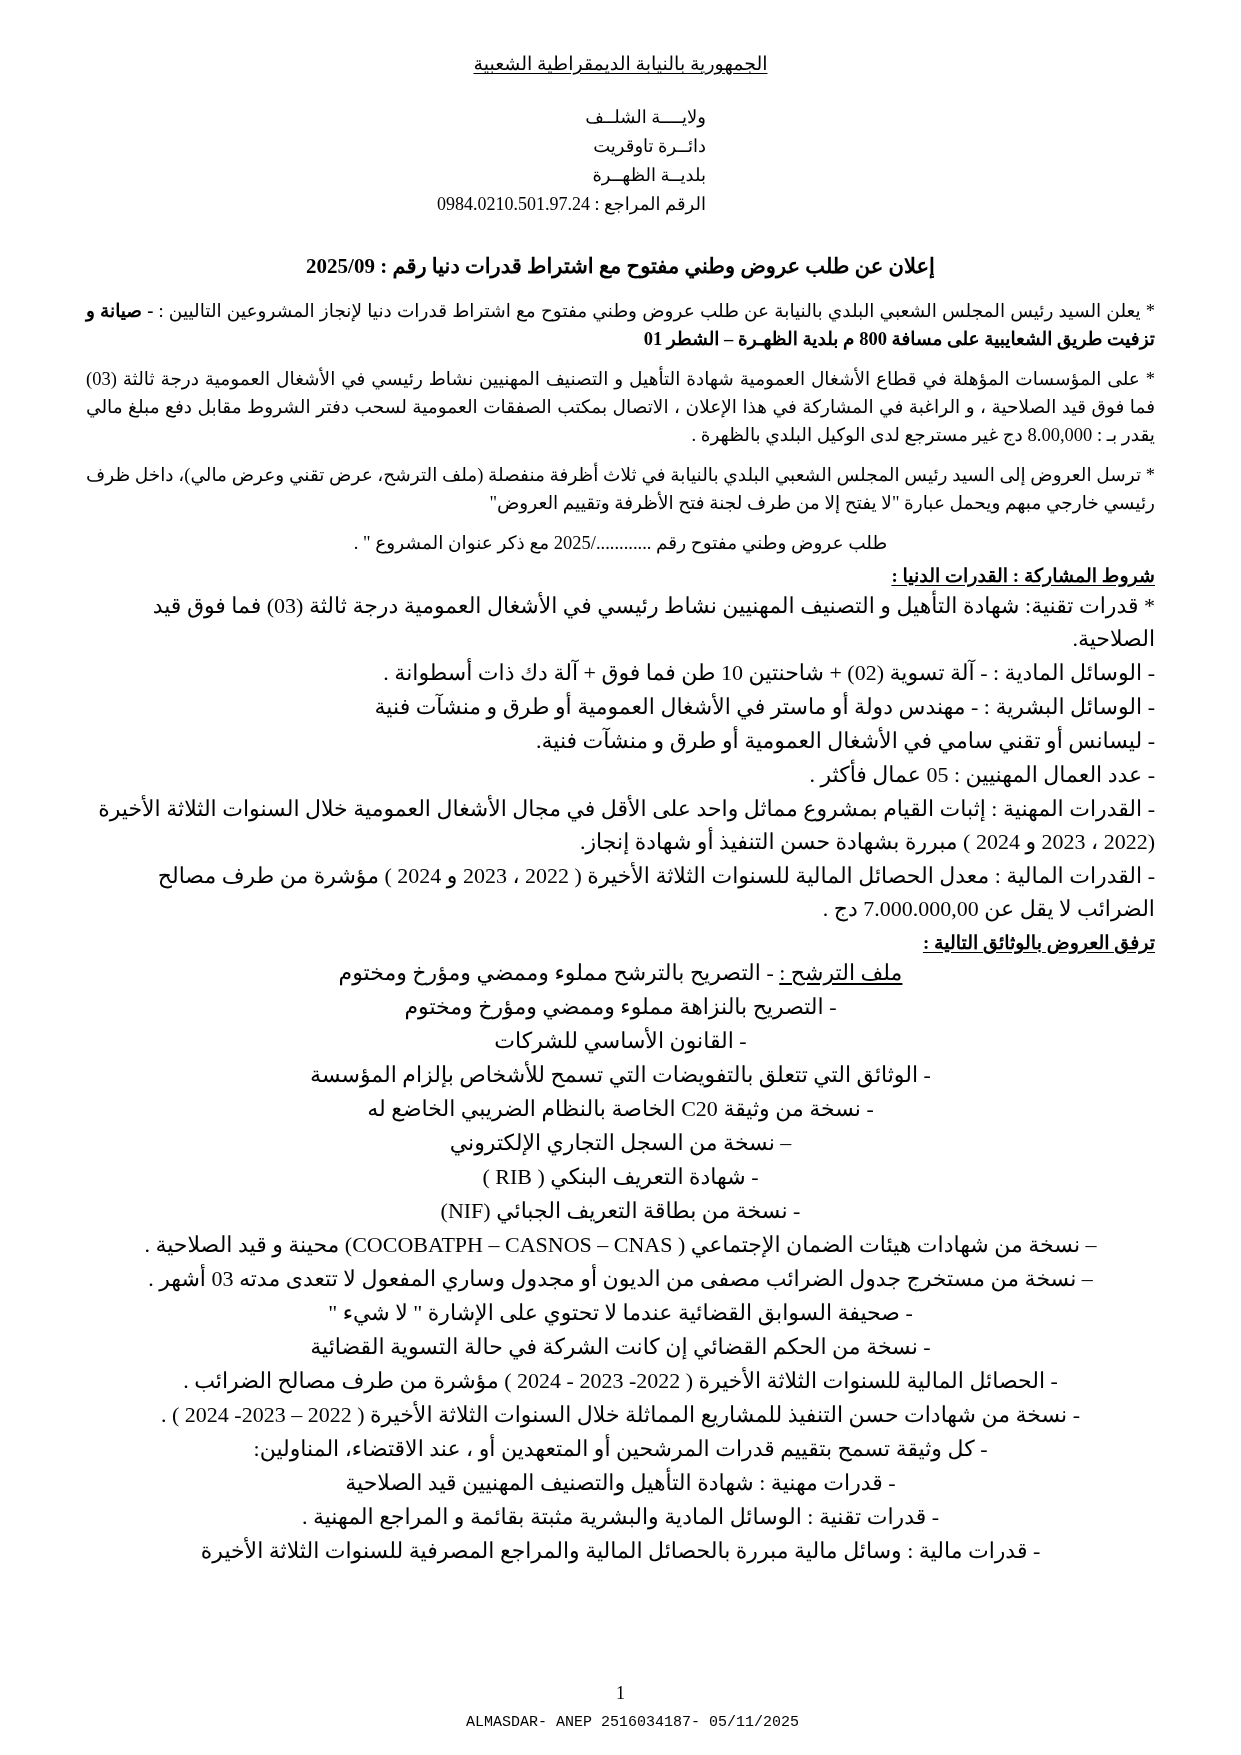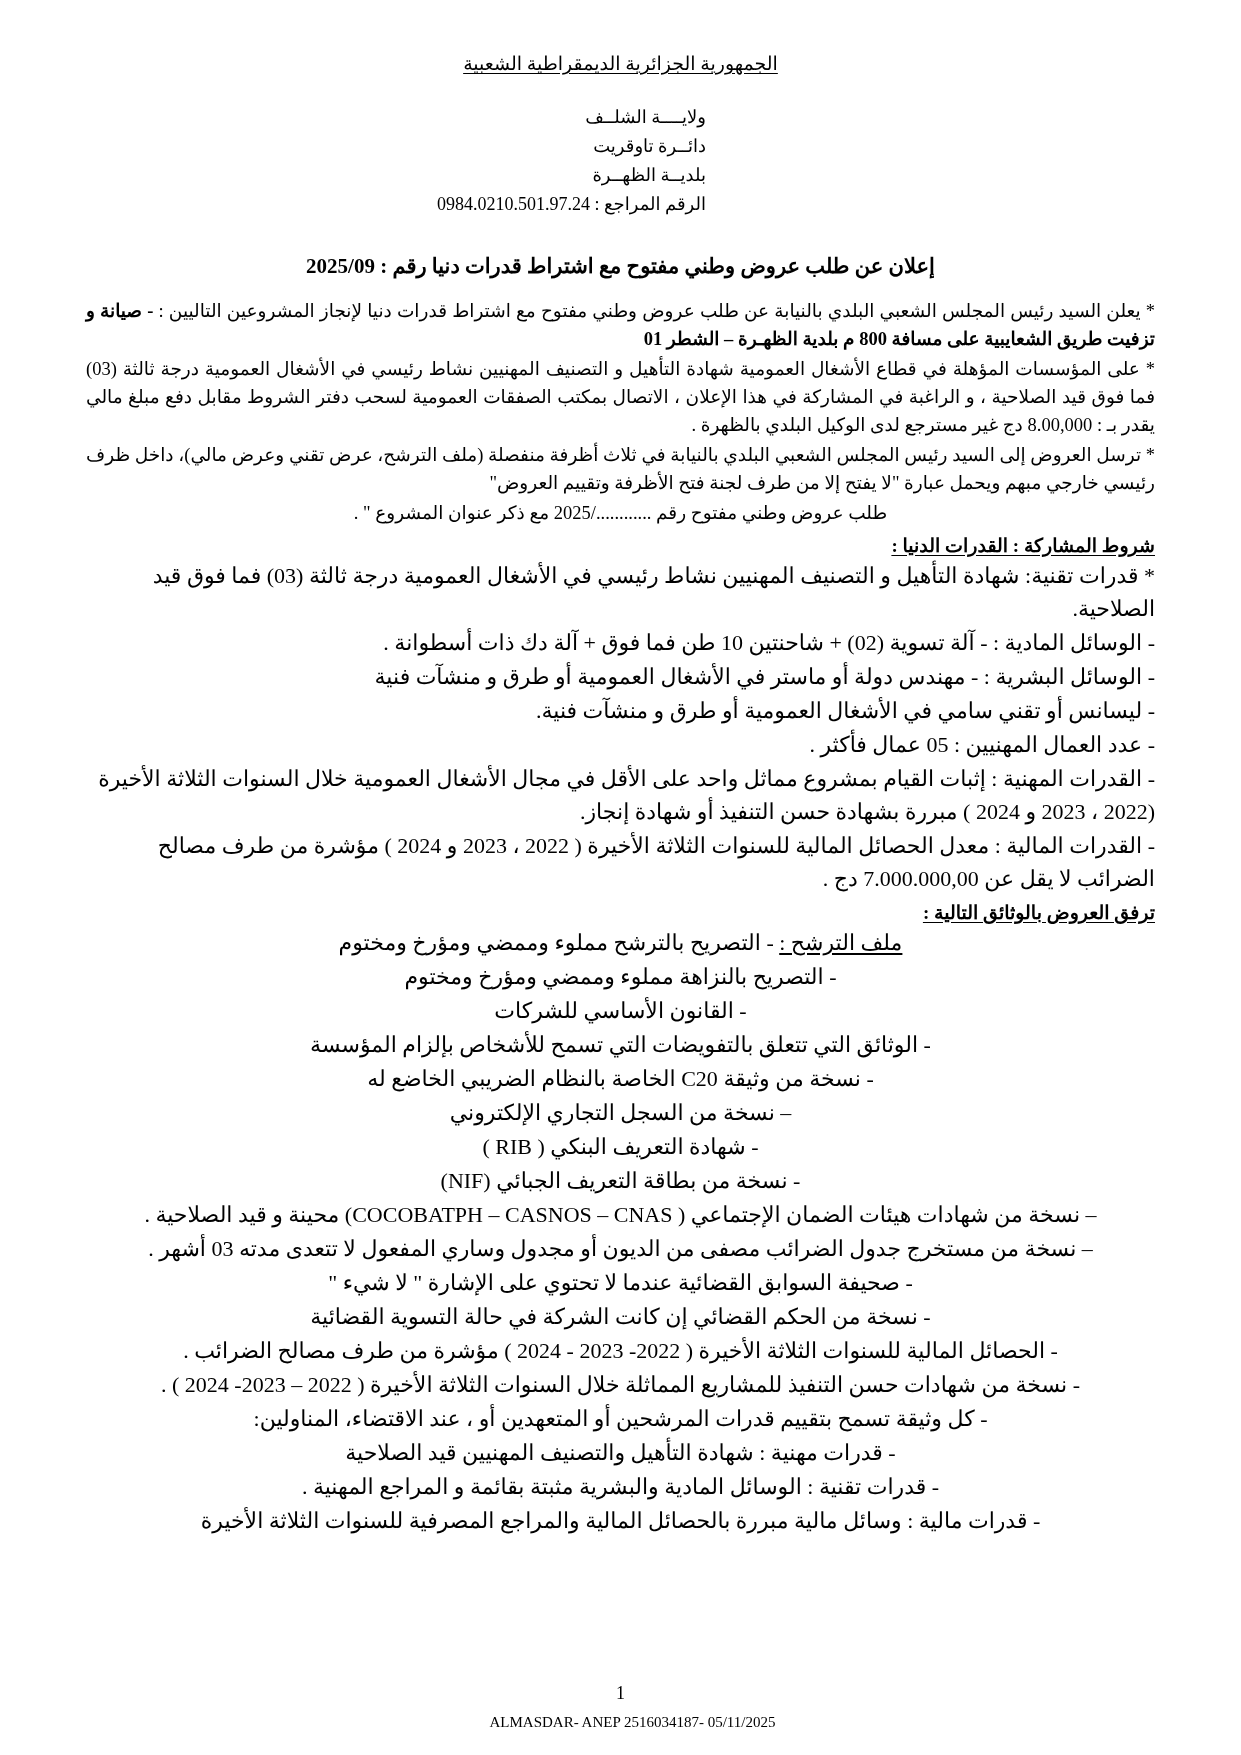--- a/index.html
+++ b/index.html
@@ -46,21 +46,21 @@
   .title {
     text-align: center;
     font-weight: bold;
     font-size: 21px;
     margin: 10px 0 18px 0;
   }
   .para {
     font-size: 18.5px;
     line-height: 1.52;
     text-align: justify;
-    margin: 2px 0 2px 0;
+    margin: 12px 0 2px 0;
   }
   .para.center-ish {
     text-align: center;
   }
   b, .b { font-weight: bold; }
   .section-head {
     font-size: 19px;
     font-weight: bold;
     text-decoration: underline;
     text-underline-offset: 3px;
@@ -85,33 +85,33 @@
     left: 0;
     right: 0;
     text-align: center;
   }
   .page-num {
     font-size: 18px;
     text-align: center;
     margin-bottom: 10px;
   }
   .footer-note {
-    font-family: Liberation Serif, serif;
+    font-family: Liberation Mono, monospace;
     font-size: 15px;
     direction: ltr;
     padding-left: 24px;
   }
 </style>
 </head>
 <body>
 
 <div class="page">
 
   <div class="header-center">
-    <span>الجمهورية الجزائرية الديمقراطية الشعبية</span>
+    <span>الجمهورية بالنيابة الديمقراطية الشعبية</span>
   </div>
 
   <div class="admin-block">
     <span class="admin-line">ولايــــة الشلــف</span>
     <span class="admin-line">دائــرة تاوقريت</span>
     <span class="admin-line">بلديــة الظهــرة</span>
     <span class="admin-line">الرقم المراجع : 0984.0210.501.97.24</span>
   </div>
 
   <div class="title">إعلان عن طلب عروض وطني مفتوح مع اشتراط قدرات دنيا رقم : 2025/09</div>

